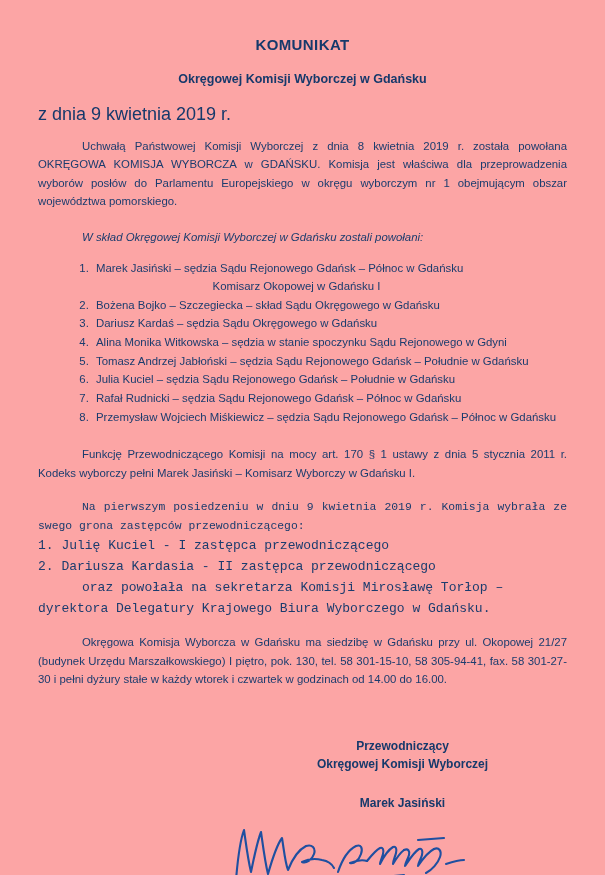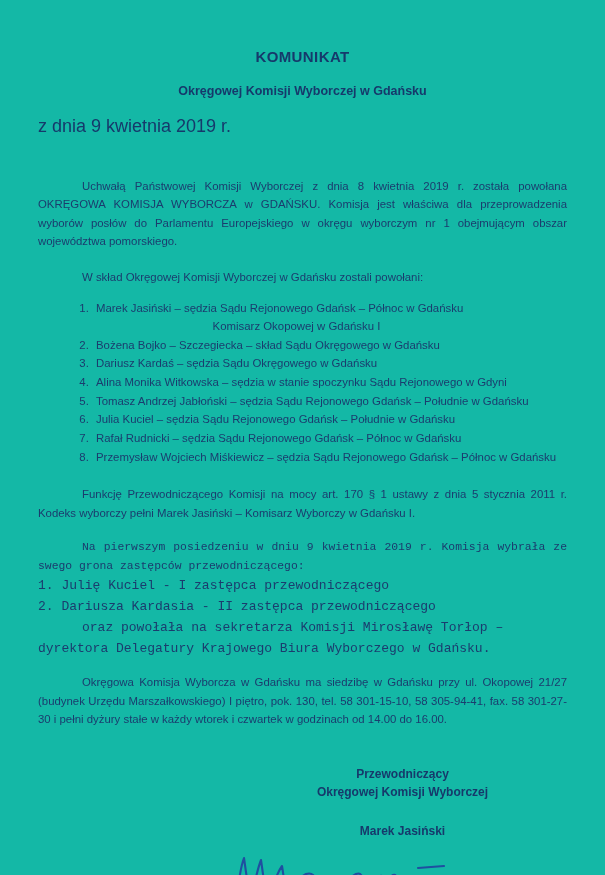--- a/index.html
+++ b/index.html
@@ -11,22 +11,22 @@
     width: 605px;
     height: 875px;
     font-family: "Liberation Sans", sans-serif;
     color: #1a3a66;
   }
   .page {
     position: relative;
     width: 605px;
     height: 875px;
     box-sizing: border-box;
-    padding: 36px 38px 0 38px;
-    background: #14b8a6;
+    padding: 24px 38px 0 38px;
+    background: #fca5a5;
     overflow: hidden;
   }
   .title {
     text-align: center;
     font-size: 15px;
     font-weight: bold;
     letter-spacing: 0.4px;
     margin: 12px 0 0 0;
     color: #16396b;
   }
@@ -45,27 +45,28 @@
     color: #16396b;
   }
   p.body {
     font-size: 11.4px;
     line-height: 1.62;
     text-align: justify;
     margin: 0;
     color: #1b3c6e;
   }
   .para-block {
-    margin-top: 40px;
+    margin-top: 12px;
   }
   .indent {
     text-indent: 44px;
   }
   .para-second {
     margin-top: 17px;
+    font-style: italic;
   }
   ol.members {
     margin: 14px 0 0 0;
     padding: 0 0 0 54px;
     list-style-type: decimal;
     font-size: 11.4px;
     line-height: 1.55;
     color: #1b3c6e;
   }
   ol.members li {
@@ -90,21 +91,21 @@
     color: #1b3c6e;
     margin: 0;
   }
   .sub-indent {
     text-indent: 44px;
   }
   .block-4 {
     margin-top: 14px;
   }
   .signature-block {
-    margin-top: 36px;
+    margin-top: 48px;
     text-align: center;
     padding-left: 200px;
   }
   .sig-line {
     font-size: 12px;
     font-weight: bold;
     color: #16396b;
     line-height: 1.55;
   }
   .sig-name {

